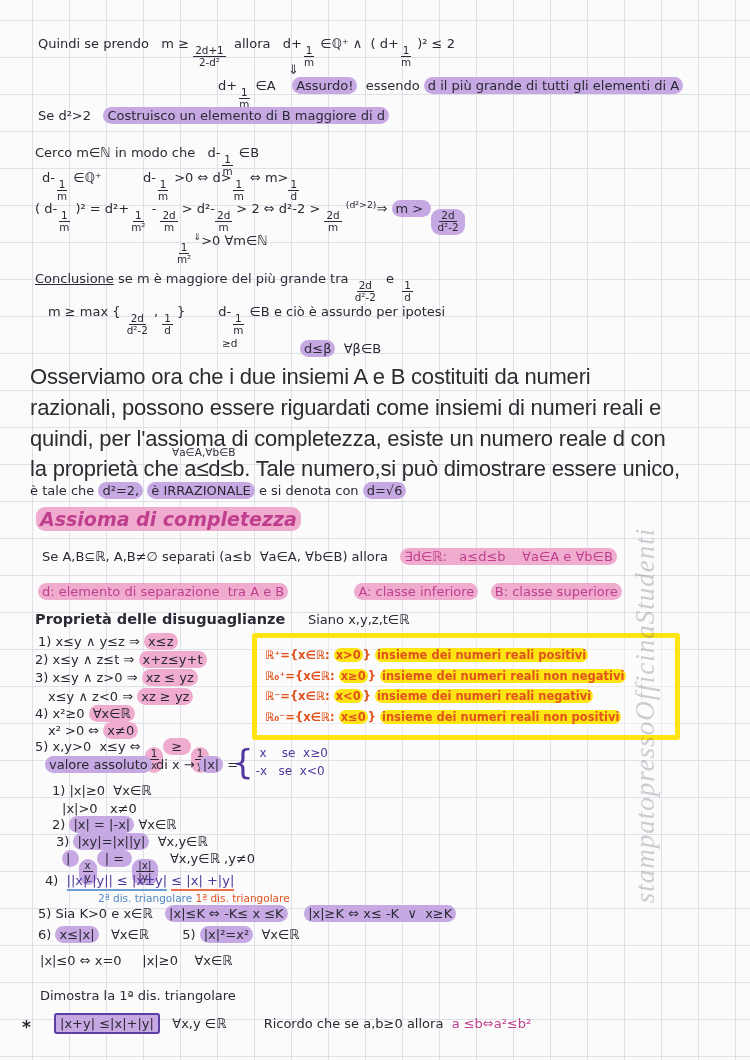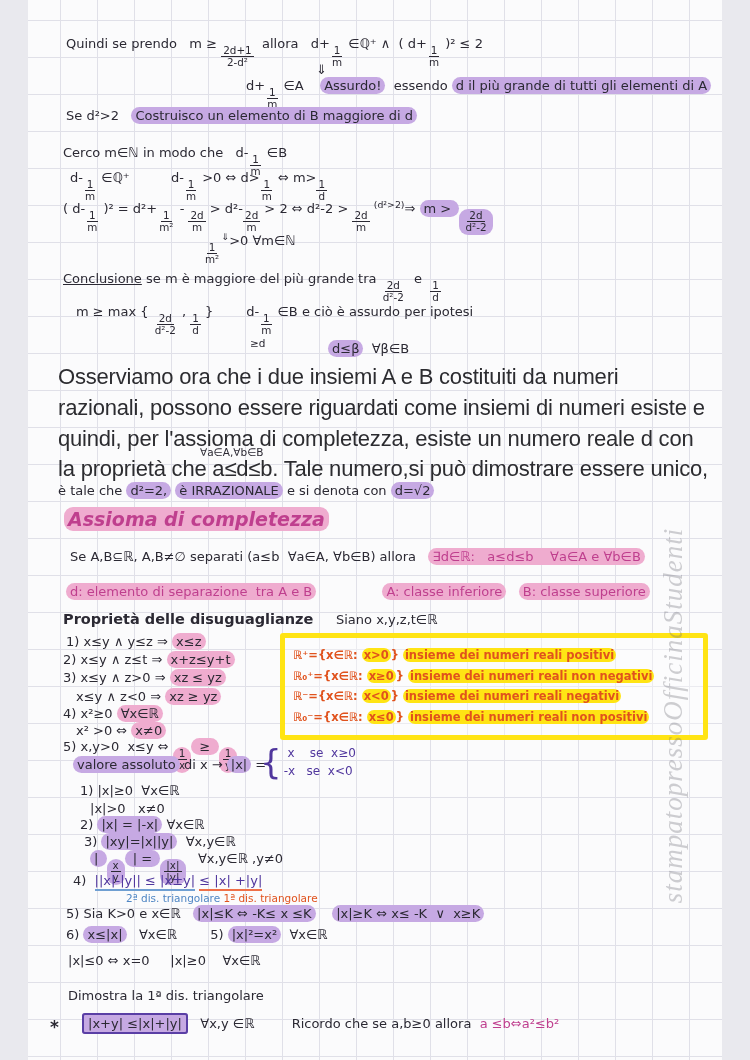--- a/index.html
+++ b/index.html
@@ -1,17 +1,17 @@
 <!DOCTYPE html>
 <html><head>
 <meta charset="utf-8">
 <style>
   html,body{margin:0;padding:0;background:#e9e9ee;}
   .page{
-    position:relative;width:694px;height:1060px;margin:0 auto;overflow:hidden;
+    position:relative;width:750px;height:1060px;margin:0 auto;overflow:hidden;
     background-color:#fbfbfc;
     background-image:
       linear-gradient(#e0e0e8 1px, transparent 1px),
       linear-gradient(90deg,#e0e0e8 1px, transparent 1px);
     background-size:37px 37px;
     background-position:32px 20px;
     font-family:"DejaVu Sans",sans-serif;
     color:#2b2933;
   }
   .ln{position:absolute;white-space:pre;font-size:13px;line-height:1.25;}
@@ -65,25 +65,25 @@
   <div class="ln" style="left:35px;top:145px"><span>Cerco m∈ℕ in modo che   d-</span><span class="frac"><span class="num">1</span><span class="den">m</span></span><span> ∈B</span></div>
   <div class="ln" style="left:42px;top:170px"><span>d-</span><span class="frac"><span class="num">1</span><span class="den">m</span></span><span> ∈ℚ⁺          d-</span><span class="frac"><span class="num">1</span><span class="den">m</span></span><span> &gt;0 ⇔ d&gt;</span><span class="frac"><span class="num">1</span><span class="den">m</span></span><span> ⇔ m&gt;</span><span class="frac"><span class="num">1</span><span class="den">d</span></span></div>
   <div class="ln" style="left:35px;top:199px"><span>( d-</span><span class="frac"><span class="num">1</span><span class="den">m</span></span><span> )² = d²+</span><span class="frac"><span class="num">1</span><span class="den">m²</span></span><span> - </span><span class="frac"><span class="num">2d</span><span class="den">m</span></span><span> &gt; d²-</span><span class="frac"><span class="num">2d</span><span class="den">m</span></span><span> &gt; 2 ⇔ d²-2 &gt; </span><span class="frac"><span class="num">2d</span><span class="den">m</span></span><span> </span><span class="sup">(d²&gt;2)</span><span>⇒ </span><span class="hl-purple">m &gt; </span><span class="frac hl-purple"><span class="num">2d</span><span class="den">d²-2</span></span></div>
   <div class="ln" style="left:175px;top:231px"><span class="frac"><span class="num">1</span><span class="den">m²</span></span><span class="sup">⇓</span><span>&gt;0 ∀m∈ℕ</span></div>
   <div class="ln" style="left:35px;top:271px"><span class="underline">Conclusione</span><span> se m è maggiore del più grande tra </span><span class="frac"><span class="num">2d</span><span class="den">d²-2</span></span><span>  e  </span><span class="frac"><span class="num">1</span><span class="den">d</span></span></div>
   <div class="ln" style="left:48px;top:304px"><span>m ≥ max { </span><span class="frac"><span class="num">2d</span><span class="den">d²-2</span></span><span> , </span><span class="frac"><span class="num">1</span><span class="den">d</span></span><span> }        d-</span><span class="frac"><span class="num">1</span><span class="den">m</span></span><span> ∈B e ciò è assurdo per ipotesi</span></div>
   <div class="ln small" style="left:222px;top:337px"><span>≥d</span></div>
   <div class="ln" style="left:300px;top:341px"><span class="hl-purple">d≤β</span><span>  ∀β∈B</span></div>
 
   <div class="ln typed" style="left:30px;top:363px">Osserviamo ora che i due insiemi A e B costituiti da numeri</div>
-  <div class="ln typed" style="left:30px;top:394px">razionali, possono essere riguardati come insiemi di numeri esiste e</div>
+  <div class="ln typed" style="left:30px;top:394px">razionali, possono essere riguardati come insiemi di numeri reali e</div>
   <div class="ln typed" style="left:30px;top:425px">quindi, per l'assioma di completezza, esiste un numero reale d con</div>
   <div class="ln small" style="left:172px;top:446px">∀a∈A,∀b∈B</div>
   <div class="ln typed" style="left:30px;top:455px">la proprietà che a≤d≤b. Tale numero,si può dimostrare essere unico,</div>
-  <div class="ln" style="left:30px;top:483px"><span>è tale che </span><span class="hl-purple">d²=2,</span><span> </span><span class="hl-purple">è IRRAZIONALE</span><span> e si denota con </span><span class="hl-purple">d=√2</span></div>
+  <div class="ln" style="left:30px;top:483px"><span>è tale che </span><span class="hl-purple">d²=2,</span><span> </span><span class="hl-purple">è IRRAZIONALE</span><span> e si denota con </span><span class="hl-purple">d=√6</span></div>
 
   <div class="ln heading-pink" style="left:36px;top:508px"><span class="hl-pink ink-pink">Assioma di completezza</span></div>
   <div class="ln" style="left:42px;top:549px"><span>Se A,B⊆ℝ, A,B≠∅ separati (a≤b  ∀a∈A, ∀b∈B) allora   </span><span class="hl-pink ink-pink">∃d∈ℝ:   a≤d≤b    ∀a∈A e ∀b∈B</span></div>
   <div class="ln" style="left:38px;top:584px"><span class="hl-pink ink-pink">d: elemento di separazione  tra A e B</span><span>                </span><span class="hl-pink ink-pink">A: classe inferiore</span><span>   </span><span class="hl-pink ink-pink">B: classe superiore</span></div>
 
   <div class="ln sec-head" style="left:35px;top:610px">Proprietà delle disuguaglianze</div>
   <div class="ln" style="left:308px;top:612px">Siano x,y,z,t∈ℝ</div>
   <div class="ln" style="left:38px;top:634px"><span>1) x≤y ∧ y≤z ⇒ </span><span class="hl-pink">x≤z</span></div>
   <div class="ln" style="left:35px;top:652px"><span>2) x≤y ∧ z≤t ⇒ </span><span class="hl-pink">x+z≤y+t</span></div>
   <div class="ln" style="left:35px;top:670px"><span>3) x≤y ∧ z&gt;0 ⇒ </span><span class="hl-pink">xz ≤ yz</span></div>

